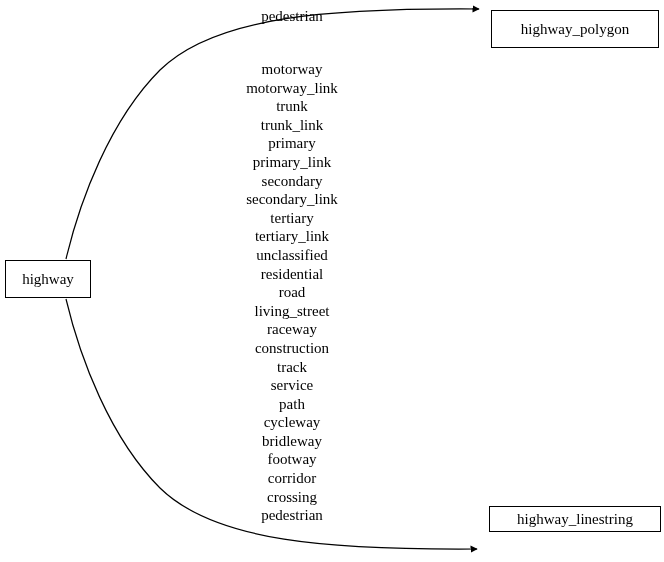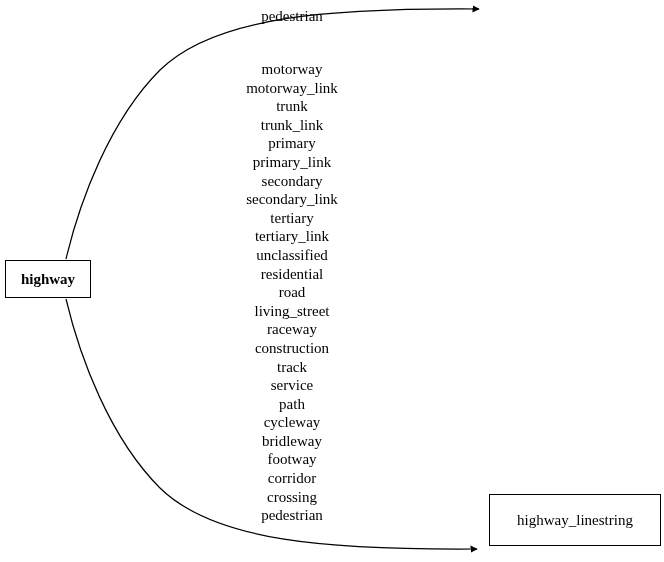--- a/index.html
+++ b/index.html
@@ -34,33 +34,32 @@
     display: flex;
     align-items: center;
     justify-content: center;
     white-space: nowrap;
   }
   #node-highway {
     left: 5px;
     top: 260px;
     width: 86px;
     height: 38px;
-    font-weight: bold;
   }
   #node-highway-polygon {
     left: 491px;
     top: 10px;
     width: 168px;
     height: 38px;
   }
   #node-highway-linestring {
     left: 489px;
-    top: 494px;
+    top: 506px;
     width: 172px;
-    height: 52px;
+    height: 26px;
   }
   .edge-label {
     position: absolute;
     color: #000000;
     font-size: 15px;
     line-height: 18.6px;
     text-align: center;
     white-space: pre;
   }
   #label-top {
@@ -86,20 +85,23 @@
       </marker>
     </defs>
     <path d="M 66 259 C 80 200 110 120 160 70 C 215 16 330 8 479 9" fill="none" stroke="#000000" stroke-width="1.2" marker-end="url(#arrow)"></path>
     <path d="M 66 299 C 80 358 110 438 160 488 C 215 542 330 550 477 549" fill="none" stroke="#000000" stroke-width="1.2" marker-end="url(#arrow)"></path>
   </svg>
 
   <div class="node" id="node-highway">
     <span>highway</span>
   </div>
 
+  <div class="node" id="node-highway-polygon">
+    <span>highway_polygon</span>
+  </div>
 
   <div class="node" id="node-highway-linestring">
     <span>highway_linestring</span>
   </div>
 
   <div class="edge-label" id="label-top">pedestrian</div>
 
   <div class="edge-label" id="label-bottom">motorway
 motorway_link
 trunk

